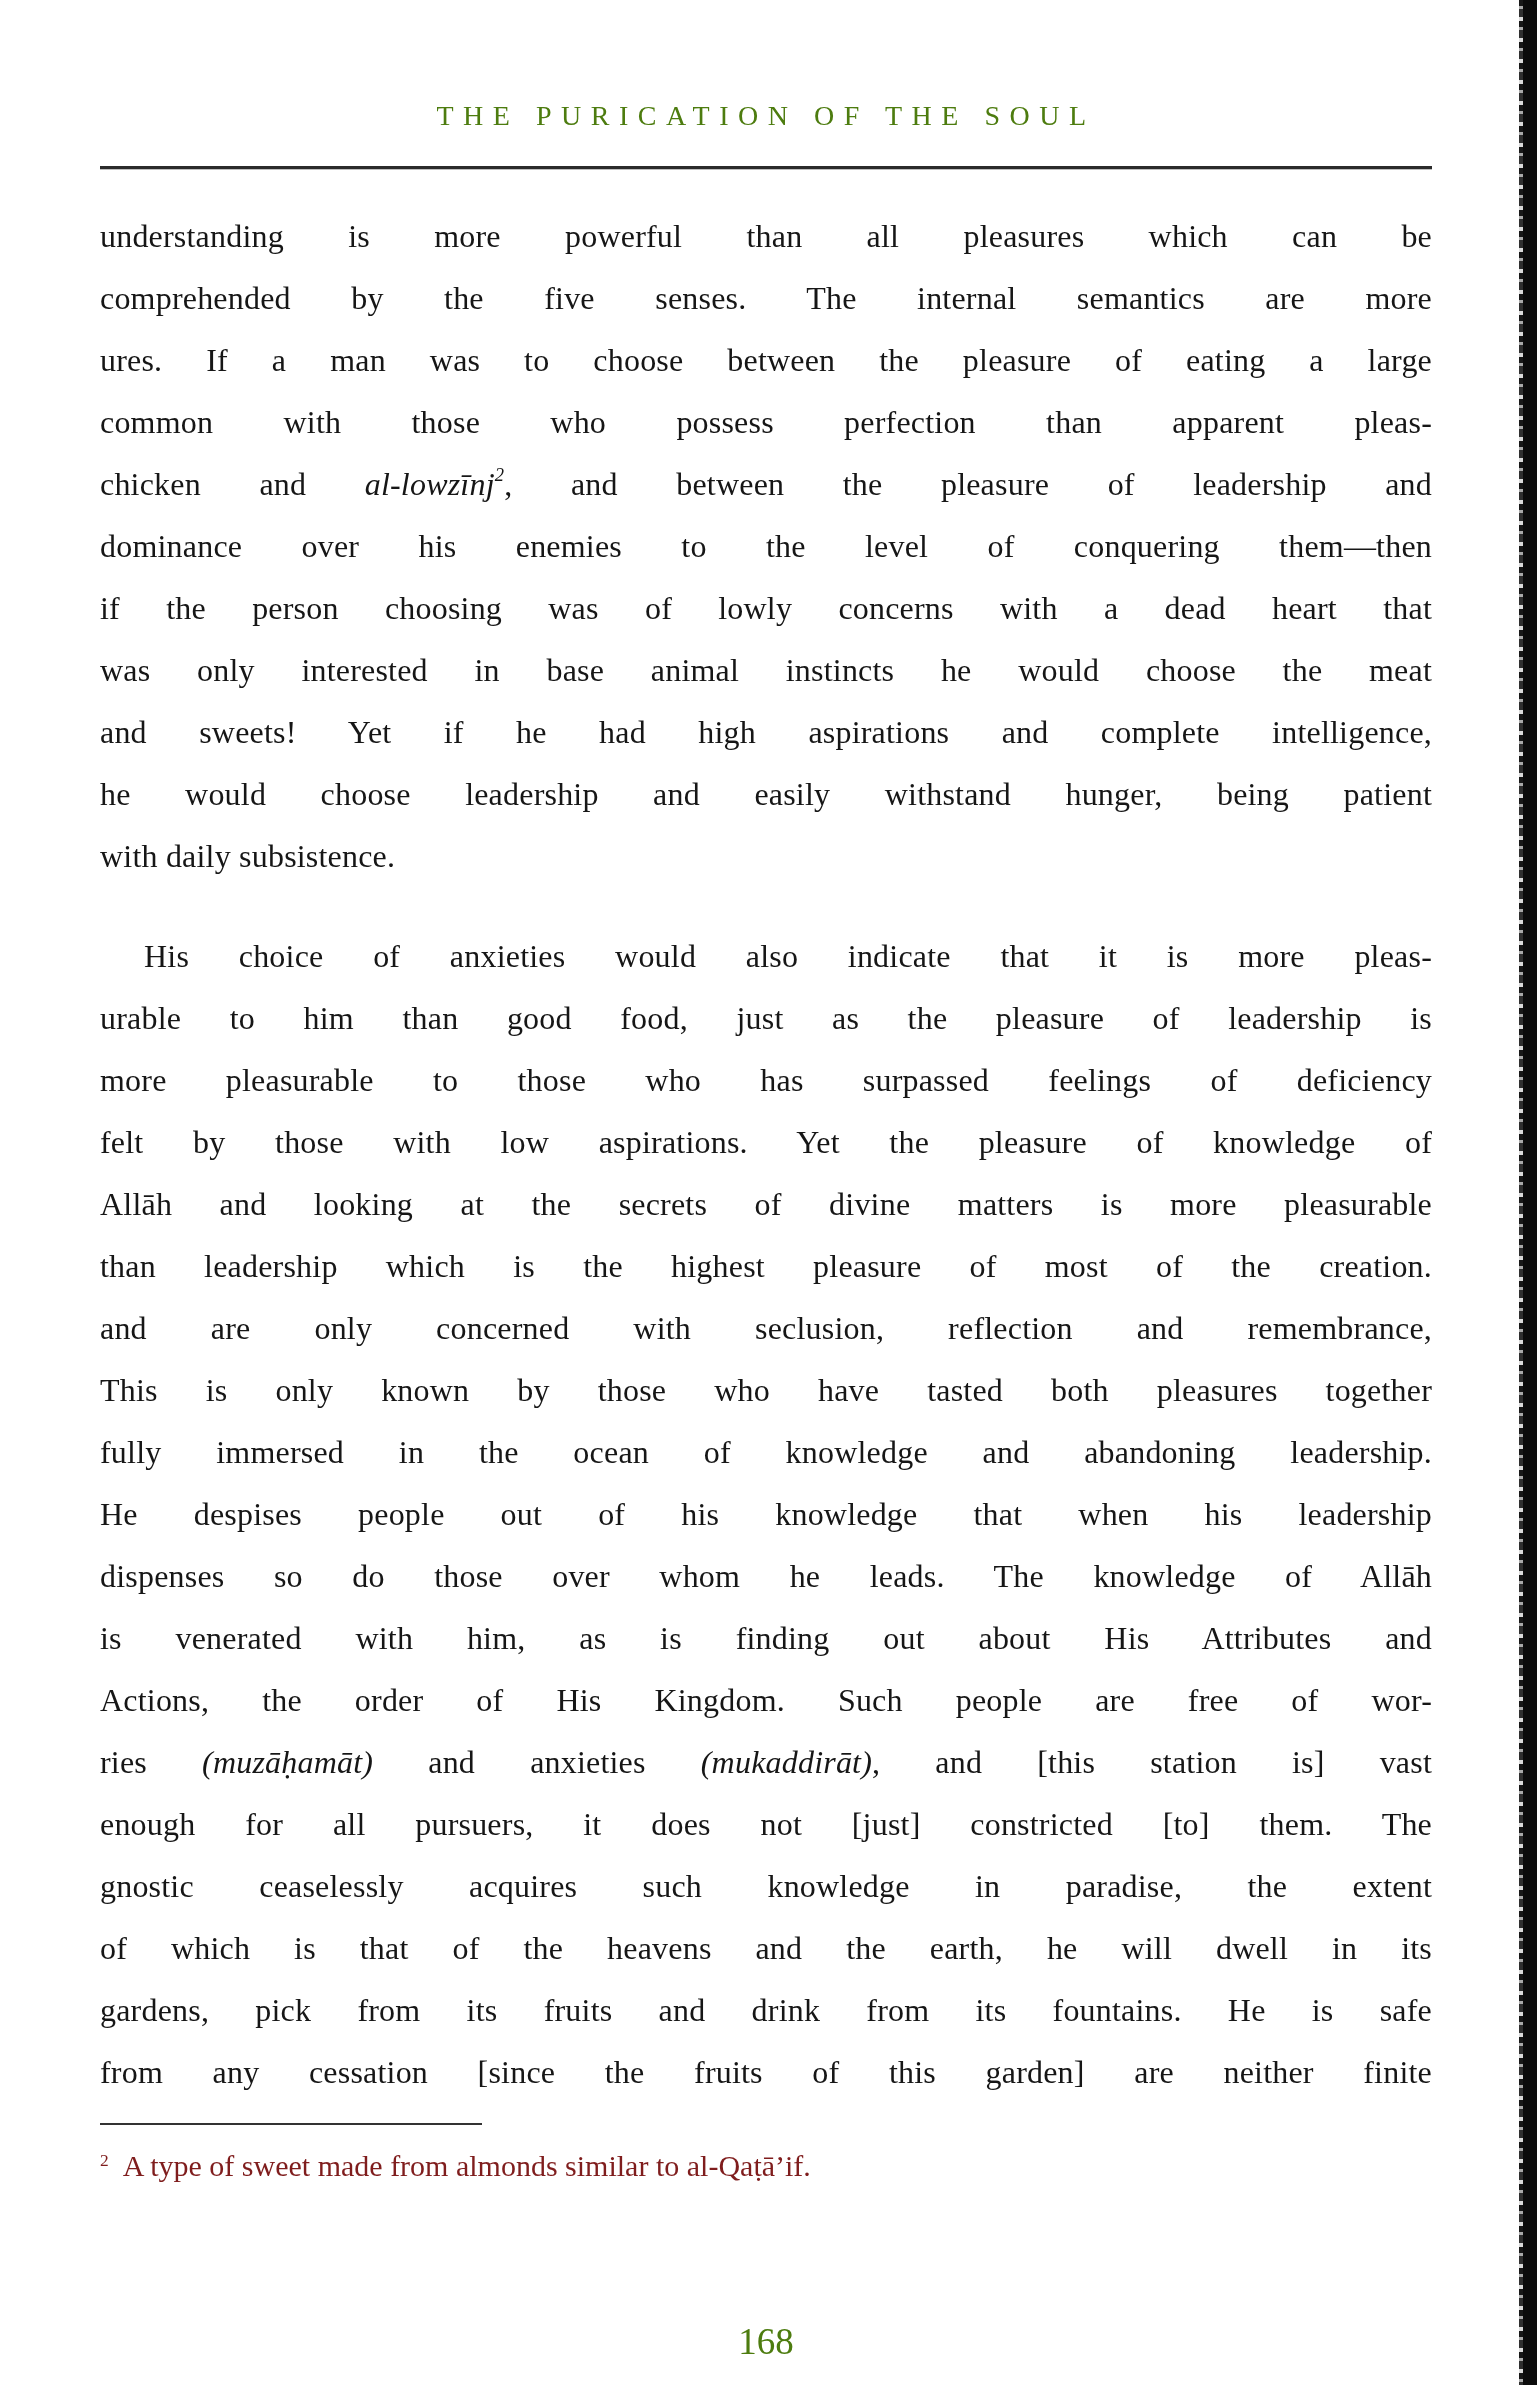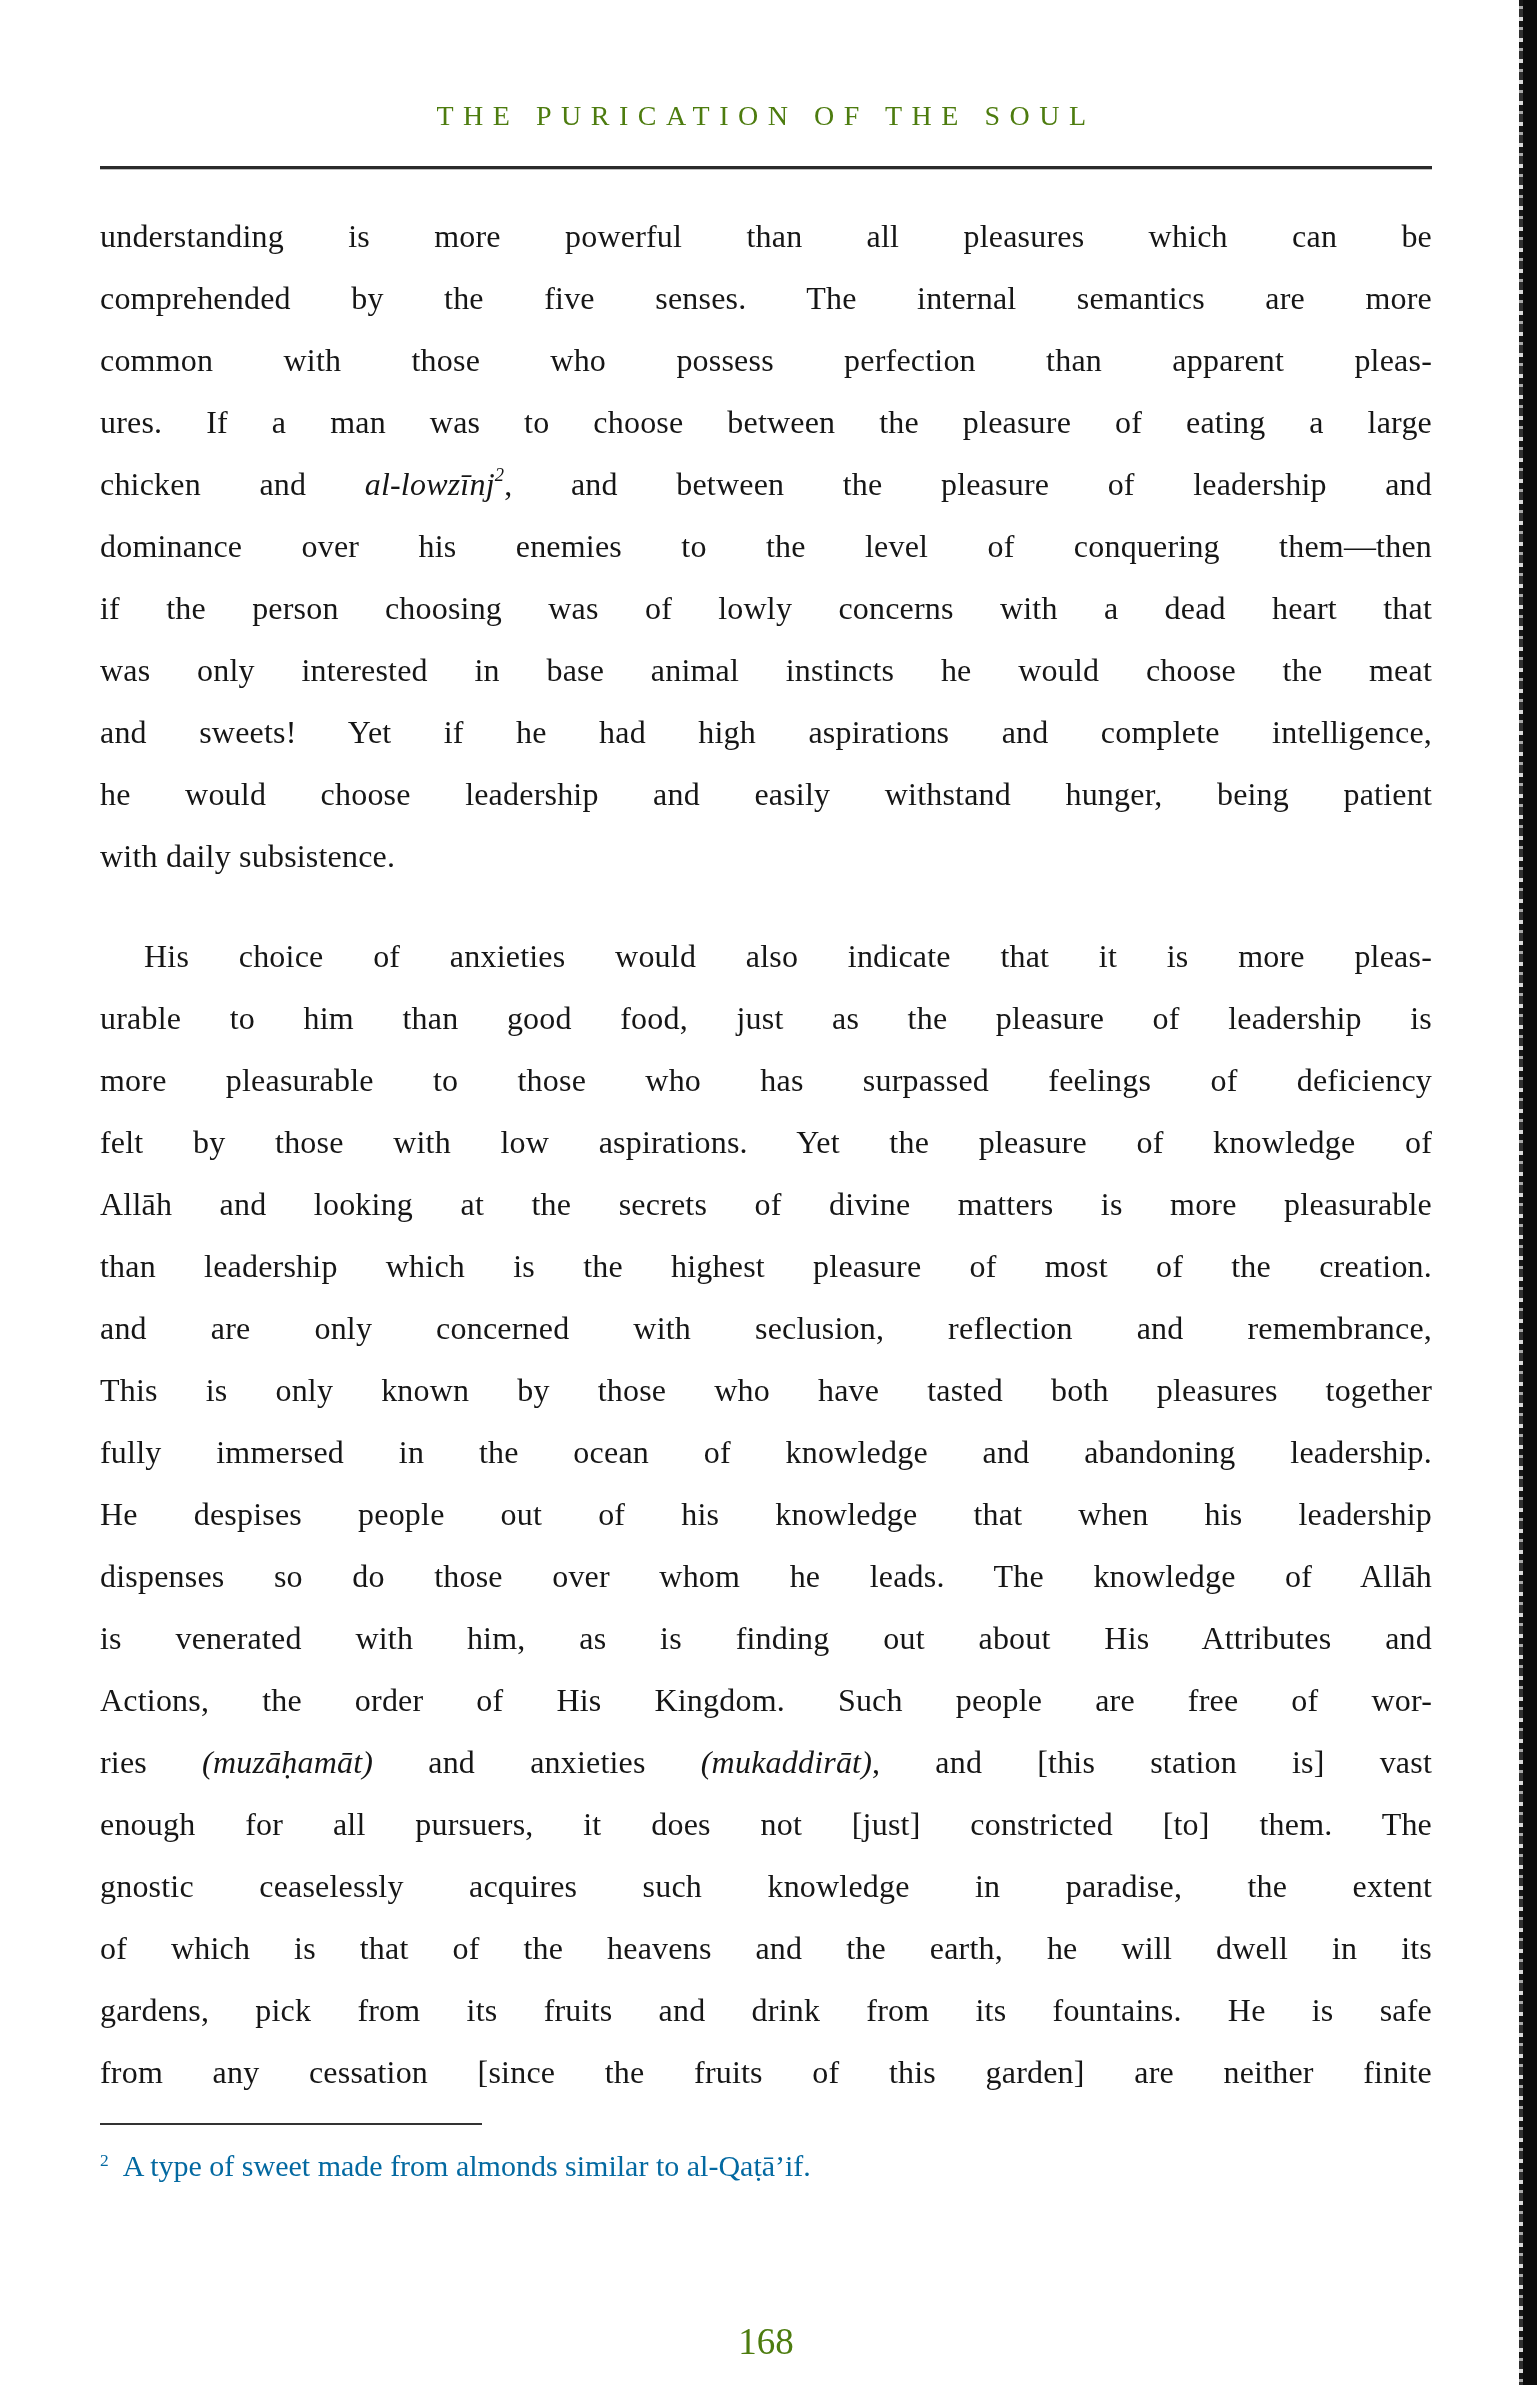--- a/index.html
+++ b/index.html
@@ -66,21 +66,21 @@
   .footnote-rule {
     position: absolute;
     top: 2123px; left: 100px; width: 382px; height: 2px;
     background: #333;
   }
   .footnote {
     position: absolute;
     top: 2146px; left: 100px; width: 1332px;
     font-size: 30px;
     line-height: 40px;
-    color: #0369a1;
+    color: #7f1d1d;
   }
   .footnote sup { vertical-align: 10px; margin-right: 14px; }
   .folio {
     position: absolute;
     top: 2320px; left: 100px; width: 1332px;
     text-align: center;
     font-size: 37px;
     color: #4d7c0f;
   }
 </style>
@@ -89,22 +89,22 @@
 
 <div class="page">
 
   <div class="running-header">THE PURICATION OF THE SOUL</div>
 
   <div class="header-rule"></div>
 
   <div class="para para-1">
       <div class="line"><span>understanding is more powerful than all pleasures which can be</span></div>
       <div class="line"><span>comprehended by the five senses. The internal semantics are more</span></div>
+      <div class="line"><span>ures. If a man was to choose between the pleasure of eating a large</span></div>
       <div class="line"><span>common with those who possess perfection than apparent pleas-</span></div>
-      <div class="line"><span>ures. If a man was to choose between the pleasure of eating a large</span></div>
       <div class="line"><span>chicken and </span><span class="it">al-lowzīnj</span><sup class="it">2</sup><span>, and between the pleasure of leadership and</span></div>
       <div class="line"><span>dominance over his enemies to the level of conquering them—then</span></div>
       <div class="line"><span>if the person choosing was of lowly concerns with a dead heart that</span></div>
       <div class="line"><span>was only interested in base animal instincts he would choose the meat</span></div>
       <div class="line"><span>and sweets! Yet if he had high aspirations and complete intelligence,</span></div>
       <div class="line"><span>he would choose leadership and easily withstand hunger, being patient</span></div>
       <div class="line last"><span>with daily subsistence.</span></div>
     </div>
 
   <div class="para para-2">

